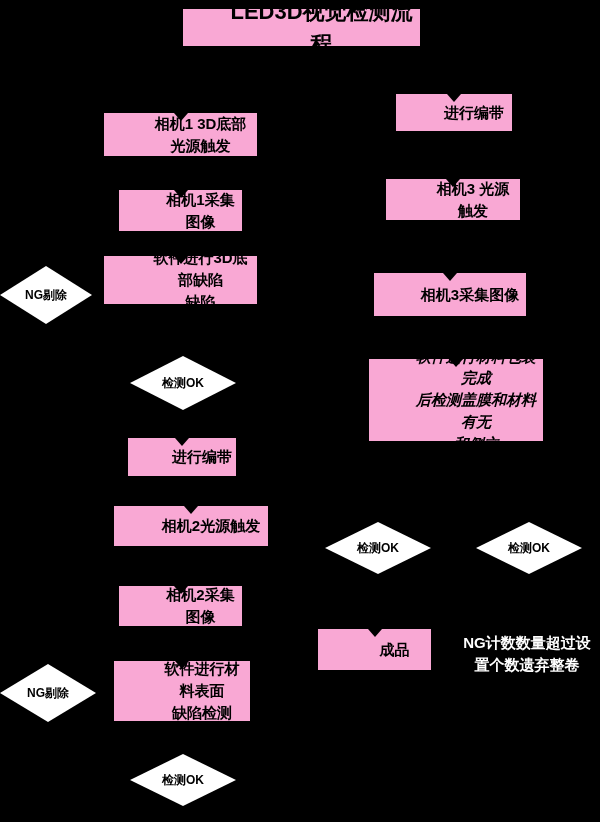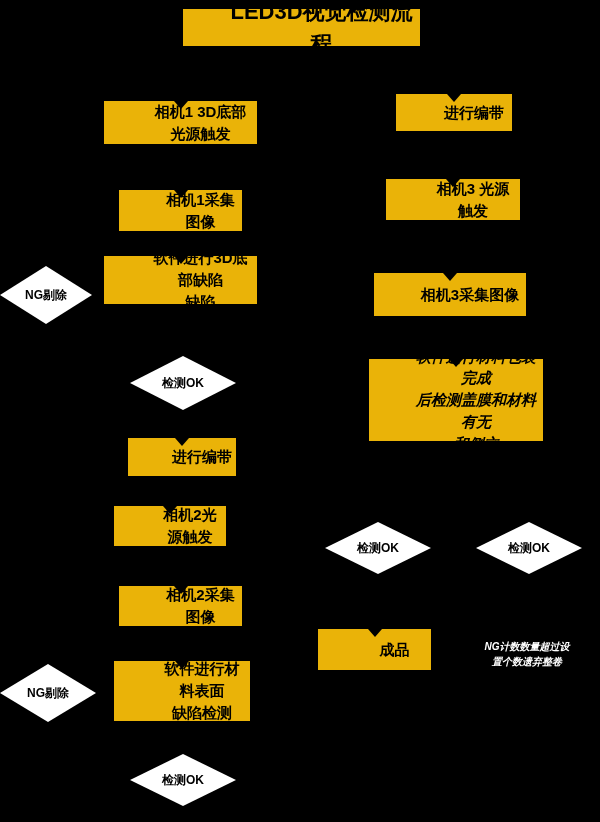--- a/index.html
+++ b/index.html
@@ -10,21 +10,21 @@
   }
   #stage {
     position: relative;
     width: 600px;
     height: 822px;
     background: #000000;
     overflow: hidden;
   }
   .box {
     position: absolute;
-    background: #eab308;
+    background: #f9a8d4;
     color: #000000;
     display: flex;
     align-items: center;
     justify-content: center;
     text-align: center;
     box-sizing: border-box;
     padding-left: 40px;
   }
   .box .label {
     white-space: pre-line;
@@ -54,24 +54,23 @@
   .darklabel {
     position: absolute;
     color: #ffffff;
     display: flex;
     align-items: center;
     justify-content: center;
     text-align: center;
   }
   .darklabel .label {
     white-space: pre-line;
-    font-size: 10px;
+    font-size: 15px;
     font-weight: 600;
     line-height: 1.5;
-    font-style: italic;
   }
   .arrowhead {
     position: absolute;
     top: 0;
     left: 50%;
     transform: translateX(-50%);
     width: 0;
     height: 0;
     border-left: 7px solid transparent;
     border-right: 7px solid transparent;
@@ -80,21 +79,21 @@
 </style>
 </head>
 <body>
 
 <div id="stage">
 
   <div class="box title" style="left:183px; top:9px; width:237px; height:37px;">
     <span class="label">LED3D视觉检测流程</span>
   </div>
 
-  <div class="box" style="left:104px; top:101px; width:153px; height:43px;">
+  <div class="box" style="left:104px; top:113px; width:153px; height:43px;">
     <span class="arrowhead"></span>
     <span class="label">相机1 3D底部光源触发</span>
   </div>
 
   <div class="box" style="left:119px; top:190px; width:123px; height:41px;">
     <span class="arrowhead"></span>
     <span class="label">相机1采集图像</span>
   </div>
 
   <div class="box" style="left:104px; top:256px; width:153px; height:48px;">
@@ -109,21 +108,21 @@
 
   <div class="diamond" style="left:130px; top:356px; width:106px; height:54px;">
     <span class="label">检测OK</span>
   </div>
 
   <div class="box" style="left:128px; top:438px; width:108px; height:38px;">
     <span class="arrowhead"></span>
     <span class="label">进行编带</span>
   </div>
 
-  <div class="box" style="left:114px; top:506px; width:112px; height:40px;">
+  <div class="box" style="left:114px; top:506px; width:154px; height:40px;">
     <span class="arrowhead"></span>
     <span class="label">相机2光源触发</span>
   </div>
 
   <div class="box" style="left:119px; top:586px; width:123px; height:40px;">
     <span class="arrowhead"></span>
     <span class="label">相机2采集图像</span>
   </div>
 
   <div class="box" style="left:114px; top:661px; width:136px; height:60px;">

